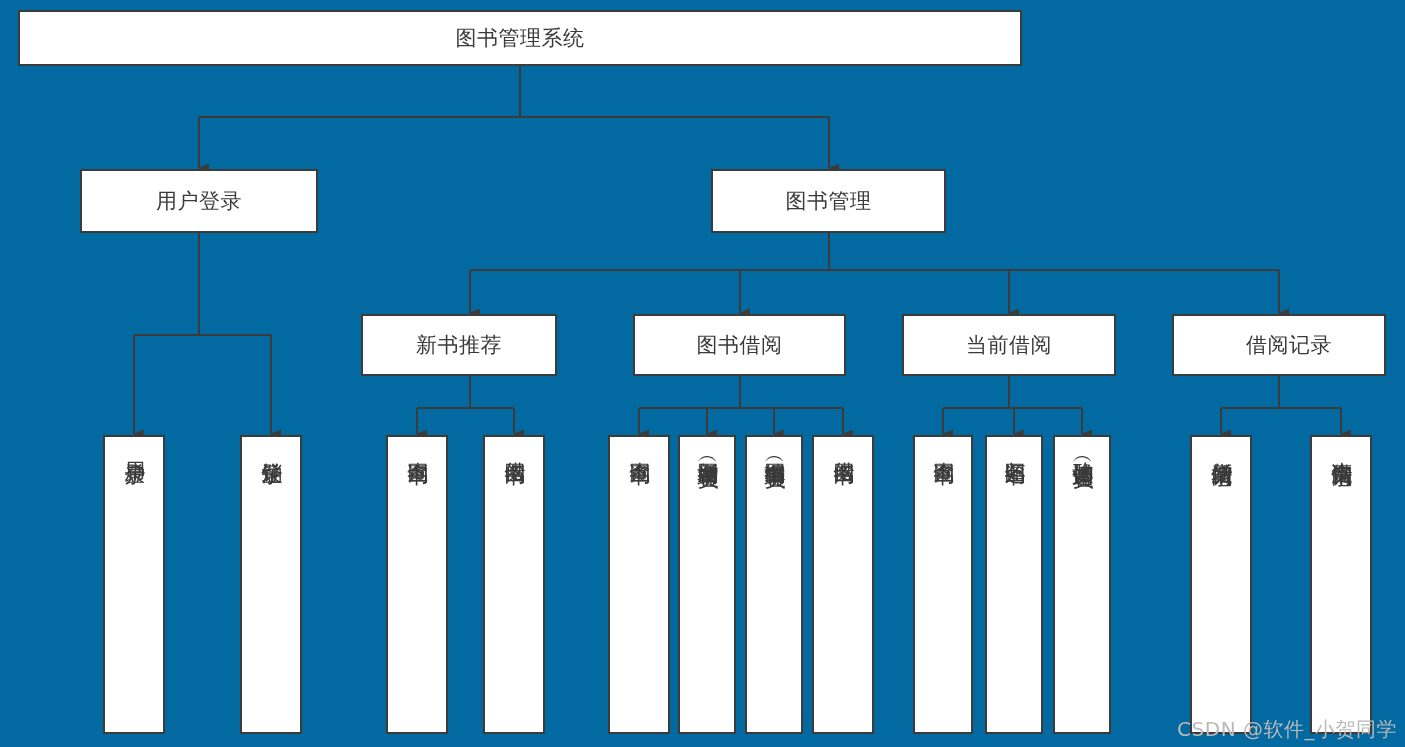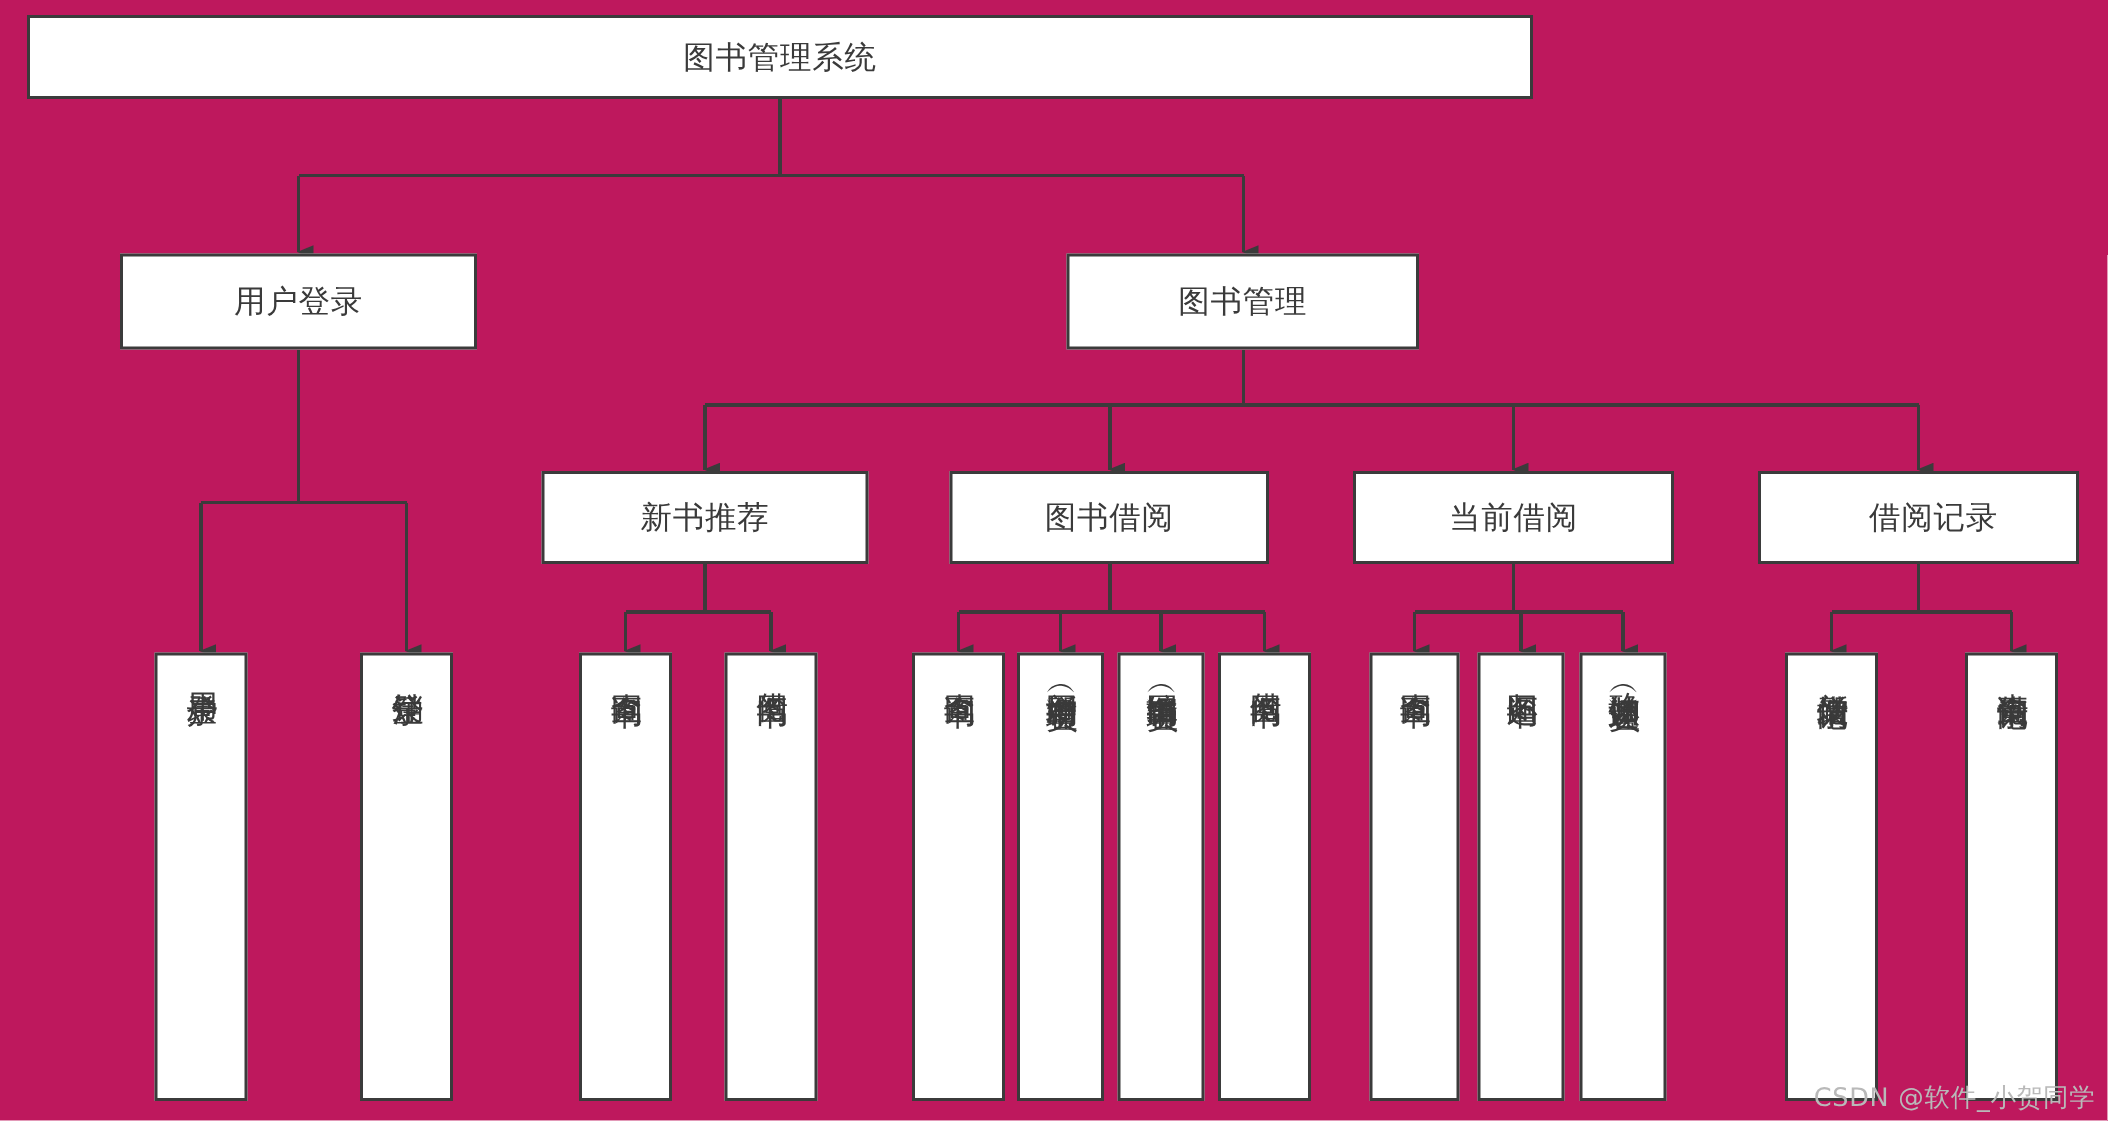--- a/index.html
+++ b/index.html
@@ -7,21 +7,21 @@
     padding: 0;
     background: #ffffff;
   }
   body {
     font-family: "DejaVu Sans", "Liberation Sans", sans-serif;
   }
   #diagram-root {
     position: relative;
     width: 1405px;
     height: 747px;
-    background: #be185d;
+    background: #0369a1;
     overflow: hidden;
   }
   #edge-layer {
     position: absolute;
     left: 0;
     top: 0;
     width: 1405px;
     height: 747px;
     pointer-events: none;
   }
@@ -52,21 +52,21 @@
     text-orientation: upright;
     font-size: 21px;
     line-height: 1.42;
     letter-spacing: 1px;
     white-space: nowrap;
   }
   #watermark {
     position: absolute;
     right: 8px;
     bottom: 4px;
-    font-size: 17px;
+    font-size: 20px;
     color: #b9b9b9;
     white-space: nowrap;
     letter-spacing: 0.5px;
     margin-top: 44px;
   }
 </style>
 </head>
 <body>
 
 <div id="diagram-root">
@@ -118,21 +118,21 @@
     <span class="node-label">图书管理系统</span>
   </div>
 
   <div class="node" style="left: 80px; top: 169px; width: 238px; height: 64px;">
     <span class="node-label">用户登录</span>
   </div>
   <div class="node" style="left: 711px; top: 169px; width: 235px; height: 64px; justify-content: center;">
     <span class="node-label">图书管理</span>
   </div>
 
-  <div class="node" style="left: 361px; top: 314px; width: 218px; height: 62px;">
+  <div class="node" style="left: 361px; top: 314px; width: 196px; height: 62px;">
     <span class="node-label">新书推荐</span>
   </div>
   <div class="node" style="left: 902px; top: 314px; width: 214px; height: 62px;">
     <span class="node-label">当前借阅</span>
   </div>
   <div class="node" style="left: 633px; top: 314px; width: 213px; height: 62px;">
     <span class="node-label">图书借阅</span>
   </div>
   <div class="node" style="left: 1172px; top: 314px; width: 214px; height: 62px; padding-left: 20px;">
     <span class="node-label">借阅记录</span>

